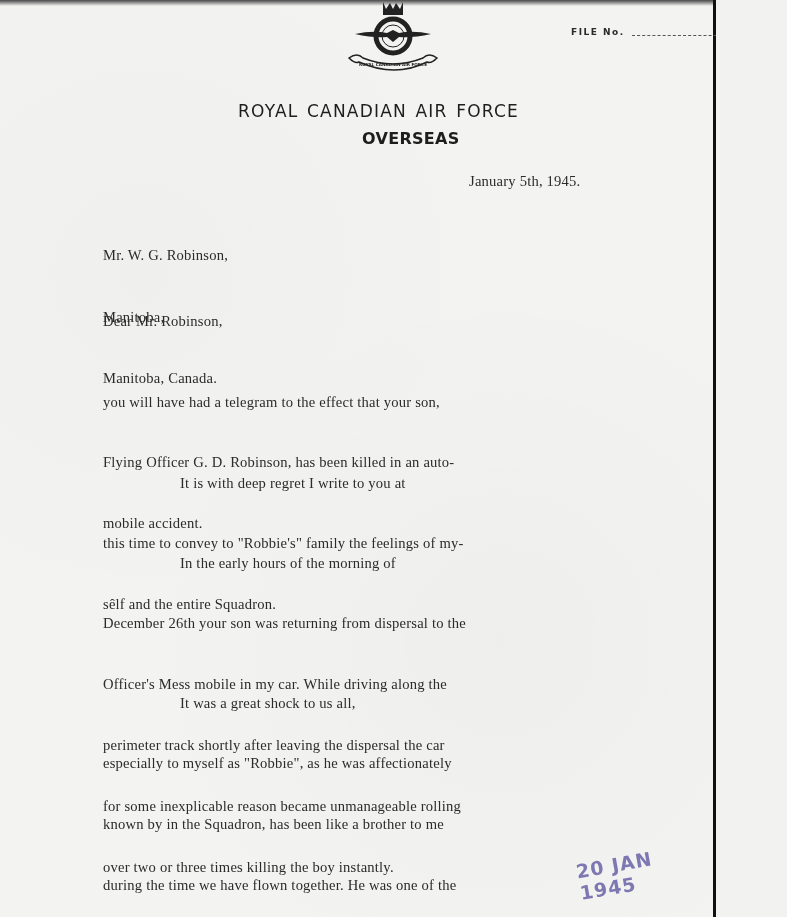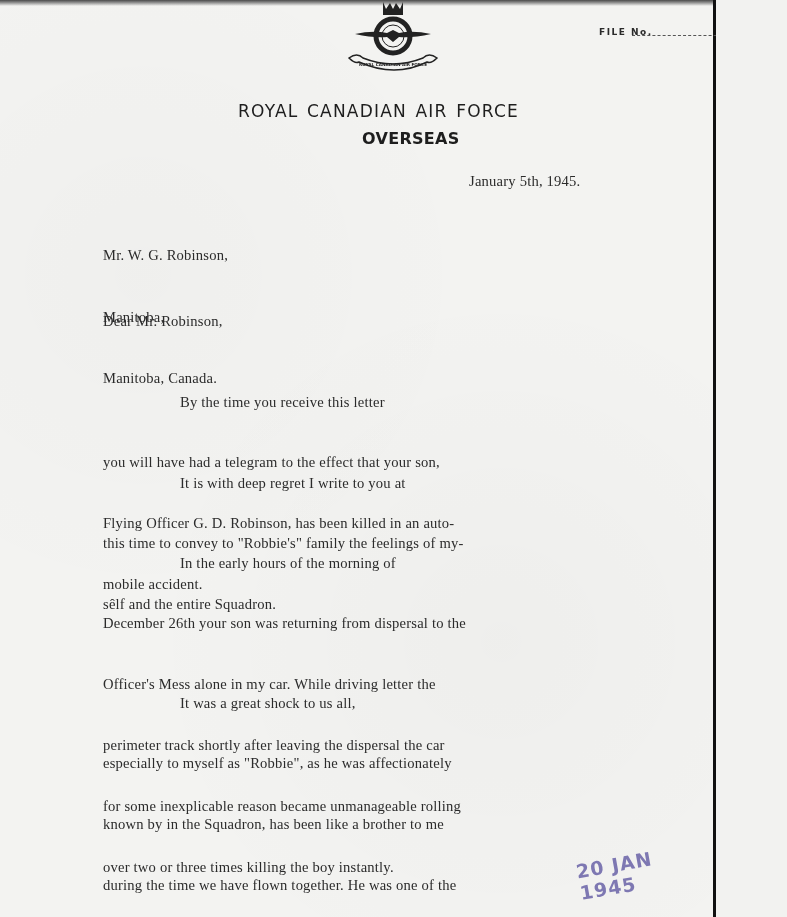--- a/index.html
+++ b/index.html
@@ -38,21 +38,20 @@
       width: 100px; height: 80px;
     }
     .file-no {
       position: absolute;
       left: 571px; top: 27px;
       font-family: "DejaVu Sans", sans-serif;
       font-weight: bold;
       font-size: 9px;
       letter-spacing: 1.5px;
       color: #2a2a2a;
-      margin-left: 28px;
     }
     .file-no-dots {
       position: absolute;
       left: 632px; top: 35px;
       width: 100px;
       border-bottom: 1px dashed #555;
     }
     .file-slash {
       position: absolute;
       left: 727px; top: 34px;
@@ -146,36 +145,35 @@
 
   <div class="tw addr" style="top:204px;">
     <div>Mr. W. G. Robinson,</div>
     <div>Manitoba,</div>
     <div>Manitoba, Canada.</div>
   </div>
 
   <div class="tw salutation">Dear Mr. Robinson,</div>
 
   <div class="tw para" style="top:351px;">
-    <div>                    By the time you receive this letter</div>
     <div>you will have had a telegram to the effect that your son,</div>
     <div>Flying Officer G. D. Robinson, has been killed in an auto-</div>
     <div>mobile accident.</div>
   </div>
 
   <div class="tw para" style="top:432px;">
     <div>                    It is with deep regret I write to you at</div>
     <div>this time to convey to "Robbie's" family the feelings of my-</div>
     <div>sêlf and the entire Squadron.</div>
   </div>
 
   <div class="tw para" style="top:512px;">
     <div>                    In the early hours of the morning of</div>
     <div>December 26th your son was returning from dispersal to the</div>
-    <div>Officer's Mess alone in my car. While driving letter the</div>
+    <div>Officer's Mess mobile in my car. While driving along the</div>
     <div>perimeter track shortly after leaving the dispersal the car</div>
     <div>for some inexplicable reason became unmanageable rolling</div>
     <div>over two or three times killing the boy instantly.</div>
   </div>
 
   <div class="tw para" style="top:652px;">
     <div>                    It was a great shock to us all,</div>
     <div>especially to myself as "Robbie", as he was affectionately</div>
     <div>known by in the Squadron, has been like a brother to me</div>
     <div>during the time we have flown together. He was one of the</div>

